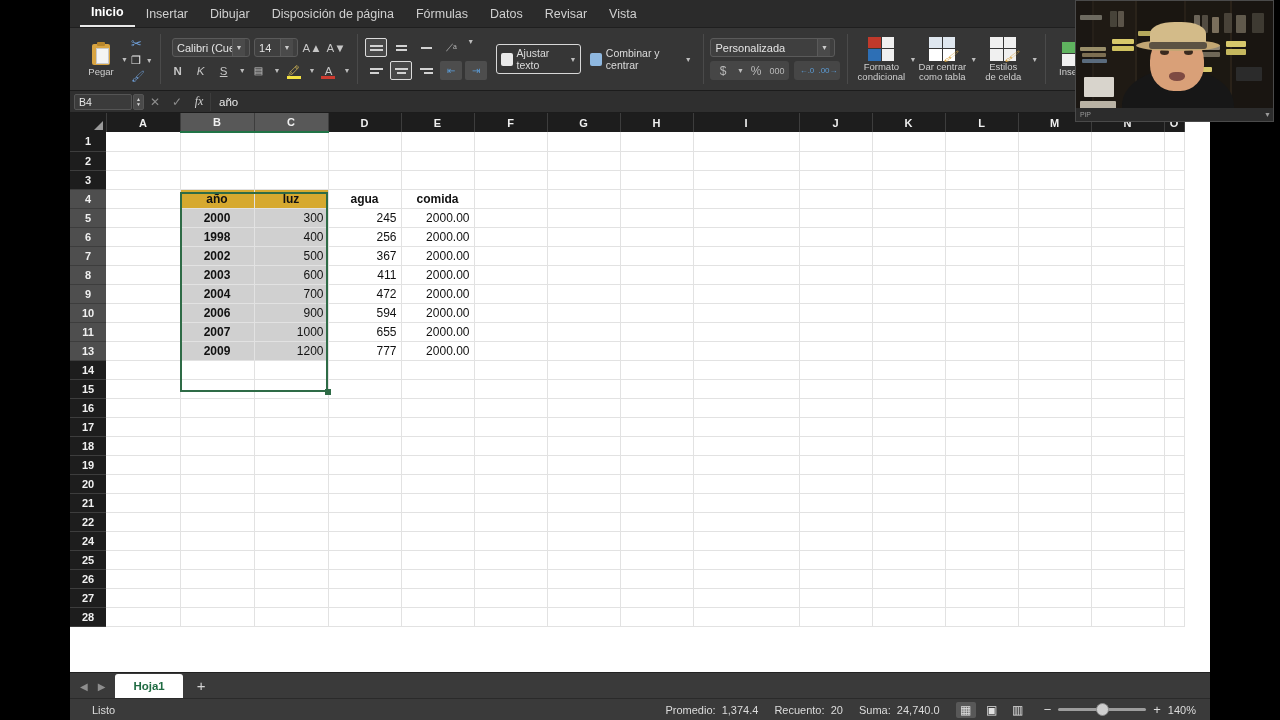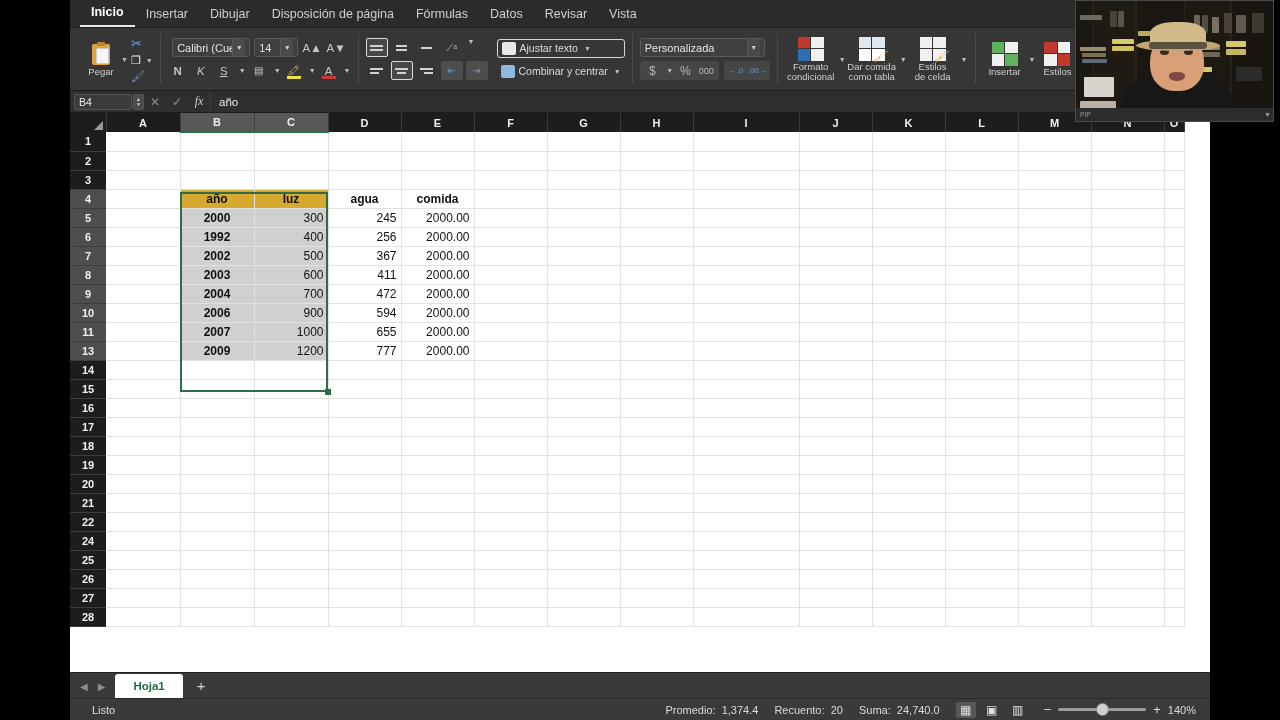--- a/index.html
+++ b/index.html
@@ -52,21 +52,21 @@
   .algrid{ display:flex;flex-direction:column;gap:4px;justify-content:center;}
   .alrow{ display:flex;gap:3px;}
   .albtn{ width:22px;height:19px;display:flex;flex-direction:column;gap:2px;
      align-items:center;justify-content:center;border-radius:2px;}
   .albtn.on{border:1px solid #dcdcdc;background:#484848;}
   .alln{ height:2px;background:#d2d2d2;}
   .indent{ width:22px;height:19px;background:#4d4d4d;border-radius:2px;display:flex;
      align-items:center;justify-content:center;color:#5b9bd5;font-size:10px;}
 
   
-  .wmcol{display:flex;flex-direction:column;gap:5px;justify-content:space-between;}
+  .wmcol{display:flex;flex-direction:row;gap:5px;justify-content:space-between;}
   .wbtn{ display:flex;align-items:center;gap:4px;color:#dcdcdc;font-size:10.5px;
      padding:2px 4px;border-radius:3px; }
   .wbtn.boxed{ border:1px solid #d8d8d8; }
   .glyph{ width:14px;height:13px;background:#e9e9e9;border-radius:2px;position:relative;}
 
   
   .numcol{display:flex;flex-direction:column;gap:4px;justify-content:center;}
   .numfld{ width:125px; }
   .numrow{ display:flex;align-items:center;gap:0px;}
   .nbtn{ width:21px;height:19px;display:flex;align-items:center;justify-content:center;
@@ -341,21 +341,21 @@
         <div class="stcol">
           <div class="sticon">
             <div class="grid4">
                 <i style="background:#dfe7ef"></i>
                 <i style="background:#dfe7ef"></i>
                 <i style="background:#fff"></i>
                 <i style="background:#fff"></i>
               </div>
             <i style="position:absolute;right:-2px;bottom:-2px;color:#d9a441;font-size:11px">🖌</i>
           </div>
-          <div class="lbl"><span>Dar comida</span><br><span>como tabla</span></div>
+          <div class="lbl"><span>Dar centrar</span><br><span>como tabla</span></div>
         </div>
         <span class="caret">▼</span>
         <div class="stcol">
           <div class="sticon">
             <div class="grid4">
                 <i></i>
                 <i></i>
                 <i></i>
                 <i></i>
               </div>
@@ -528,21 +528,21 @@
               <td class="cell" style="width: 73px;"></td>
               <td class="cell" style="width: 73px;"></td>
               <td class="cell" style="width: 73px;"></td>
               <td class="cell" style="width: 73px;"></td>
               <td class="cell" style="width: 73px;"></td>
               <td class="cell" style="width: 20px;"></td>
             </tr>
             <tr>
               <td class="rowhead sel">6</td>
               <td class="cell" style="width: 74px;"></td>
-              <td class="cell yr selbg" style="width: 74px;">1992</td>
+              <td class="cell yr selbg" style="width: 74px;">1998</td>
               <td class="cell num selbg" style="width: 74px;">400</td>
               <td class="cell num" style="width: 73px;">256</td>
               <td class="cell num" style="width: 73px;">2000.00</td>
               <td class="cell" style="width: 73px;"></td>
               <td class="cell" style="width: 73px;"></td>
               <td class="cell" style="width: 73px;"></td>
               <td class="cell" style="width: 106px;"></td>
               <td class="cell" style="width: 73px;"></td>
               <td class="cell" style="width: 73px;"></td>
               <td class="cell" style="width: 73px;"></td>

